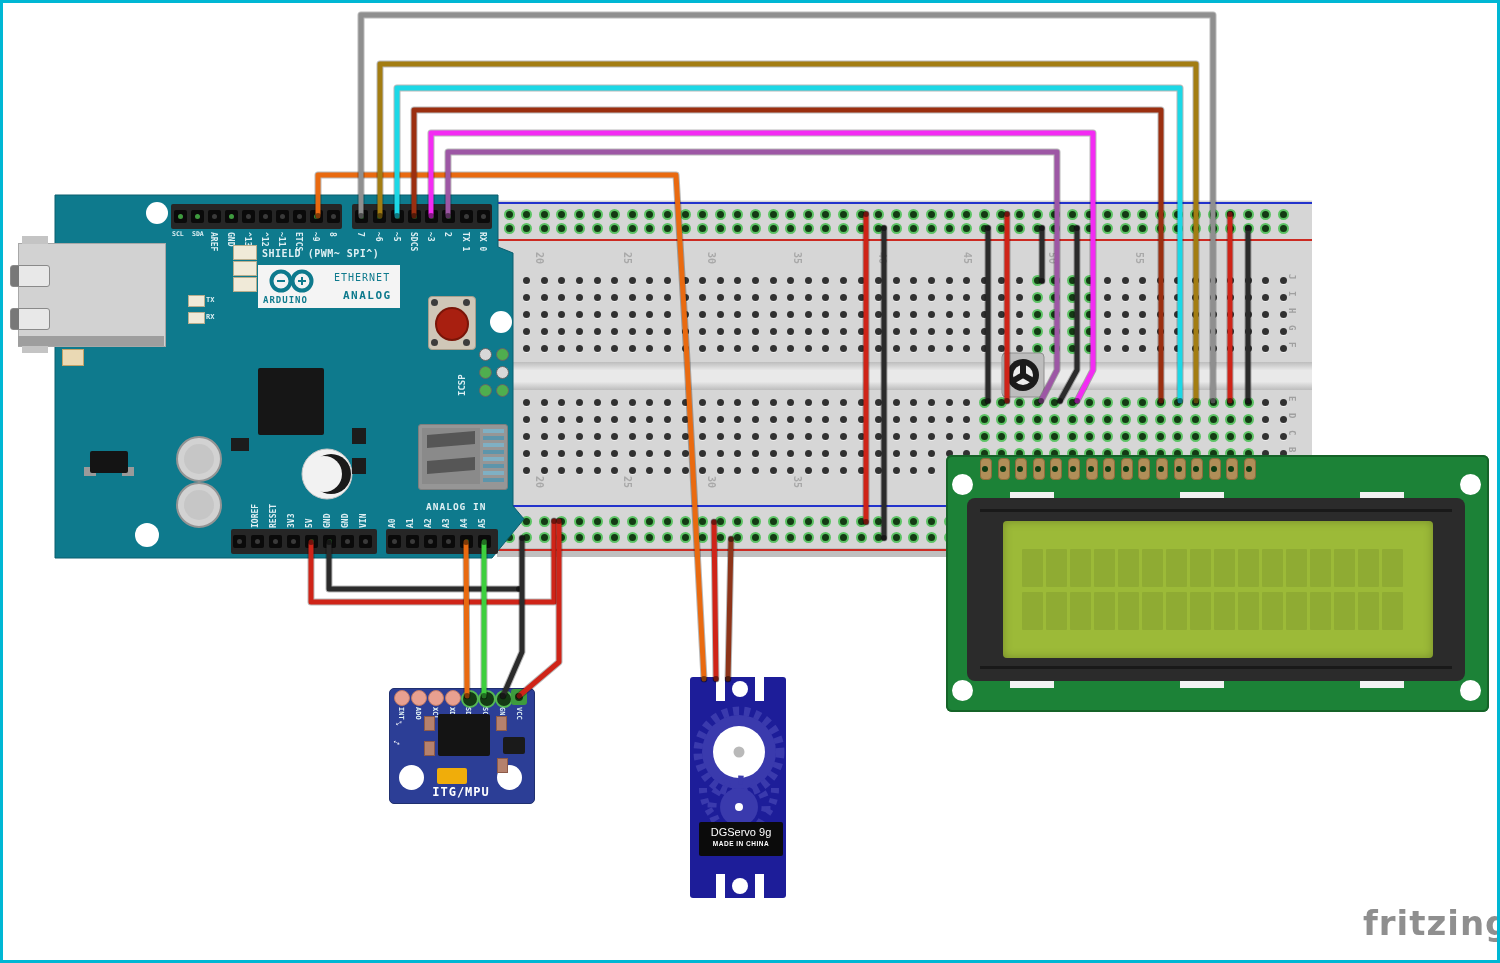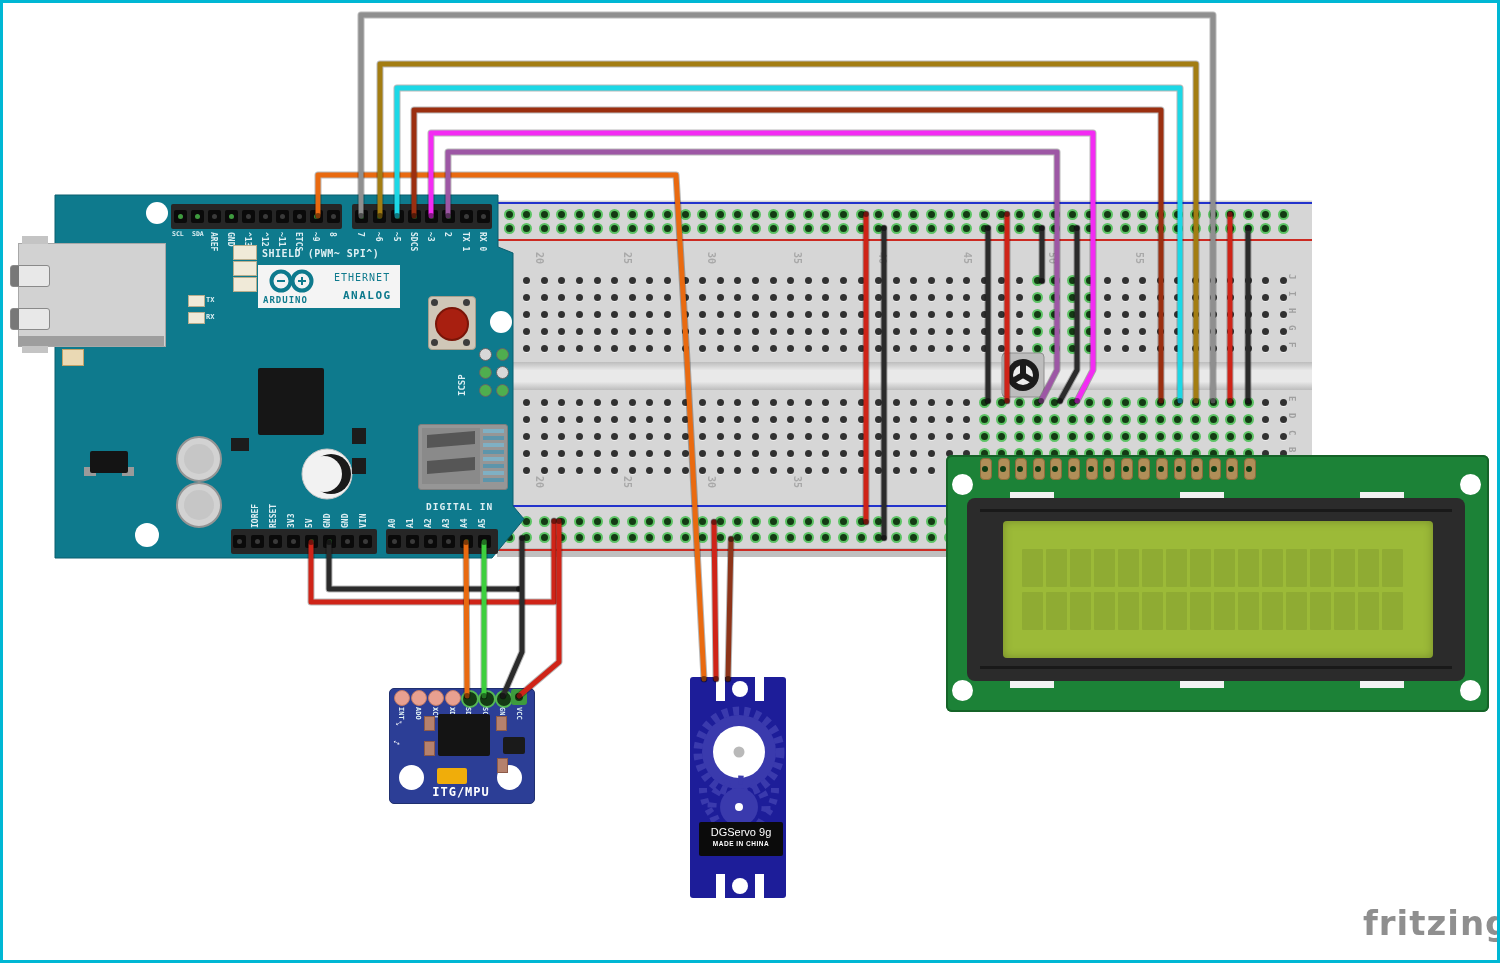--- a/index.html
+++ b/index.html
@@ -863,21 +863,21 @@
   <div id="icsp-dots" class="abs" style="left:0;top:0;z-index:7;">
       <div class="abs" style="left: 479px; top: 348px; width: 11px; height: 11px; border-radius: 50%; background: rgb(216, 216, 216); border: 1px solid rgb(102, 102, 102);"></div>
       <div class="abs" style="left: 496px; top: 348px; width: 11px; height: 11px; border-radius: 50%; background: rgb(79, 174, 79); border: 1px solid rgb(102, 102, 102);"></div>
       <div class="abs" style="left: 479px; top: 366px; width: 11px; height: 11px; border-radius: 50%; background: rgb(79, 174, 79); border: 1px solid rgb(102, 102, 102);"></div>
       <div class="abs" style="left: 496px; top: 366px; width: 11px; height: 11px; border-radius: 50%; background: rgb(216, 216, 216); border: 1px solid rgb(102, 102, 102);"></div>
       <div class="abs" style="left: 479px; top: 384px; width: 11px; height: 11px; border-radius: 50%; background: rgb(79, 174, 79); border: 1px solid rgb(102, 102, 102);"></div>
       <div class="abs" style="left: 496px; top: 384px; width: 11px; height: 11px; border-radius: 50%; background: rgb(79, 174, 79); border: 1px solid rgb(102, 102, 102);"></div>
     </div>
   <div class="abs silk vflip" style="left:458px;top:352px;height:44px;font-size:9px;z-index:7;">ICSP</div>
 
-  <div class="abs silk" style="left:426px;top:501px;font-size:9.5px;letter-spacing:1px;z-index:7;">DIGITAL IN</div>
+  <div class="abs silk" style="left:426px;top:501px;font-size:9.5px;letter-spacing:1px;z-index:7;">ANALOG IN</div>
 
   <div class="abs" style="left:946px;top:455px;width:543px;height:257px;background:#1c8237;border-radius:6px;box-shadow:inset 0 0 0 2px #156328;z-index:10;"></div>
   <div id="lcd-gen" class="abs" style="left:0;top:0;z-index:11;">
       <div class="abs" style="left: 980px; top: 458px; width: 10px; height: 20px; background: rgb(176, 142, 88); border-radius: 4px; border: 1px solid rgb(141, 109, 60);"></div>
       <div class="abs" style="left: 982px; top: 466px; width: 6px; height: 6px; border-radius: 50%; background: rgb(15, 61, 20);"></div>
       <div class="abs" style="left: 997.6px; top: 458px; width: 10px; height: 20px; background: rgb(176, 142, 88); border-radius: 4px; border: 1px solid rgb(141, 109, 60);"></div>
       <div class="abs" style="left: 999.6px; top: 466px; width: 6px; height: 6px; border-radius: 50%; background: rgb(15, 61, 20);"></div>
       <div class="abs" style="left: 1015.2px; top: 458px; width: 10px; height: 20px; background: rgb(176, 142, 88); border-radius: 4px; border: 1px solid rgb(141, 109, 60);"></div>
       <div class="abs" style="left: 1017.2px; top: 466px; width: 6px; height: 6px; border-radius: 50%; background: rgb(15, 61, 20);"></div>
       <div class="abs" style="left: 1032.8px; top: 458px; width: 10px; height: 20px; background: rgb(176, 142, 88); border-radius: 4px; border: 1px solid rgb(141, 109, 60);"></div>

